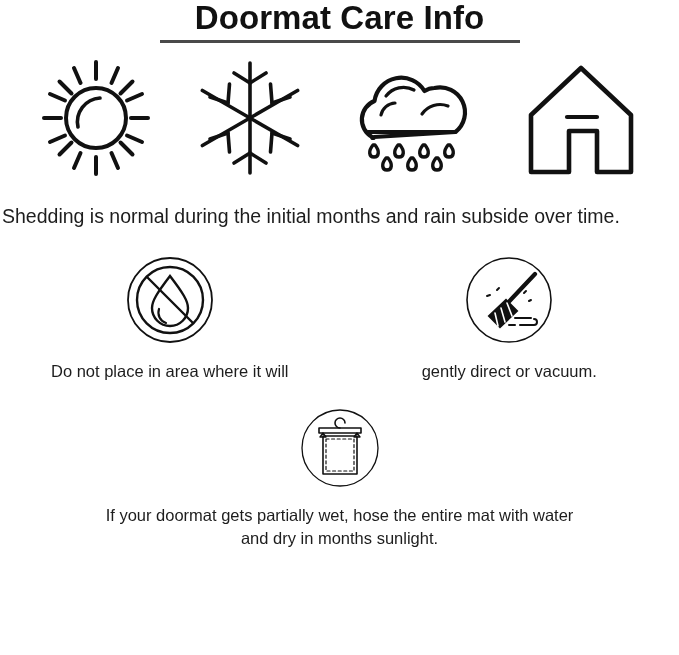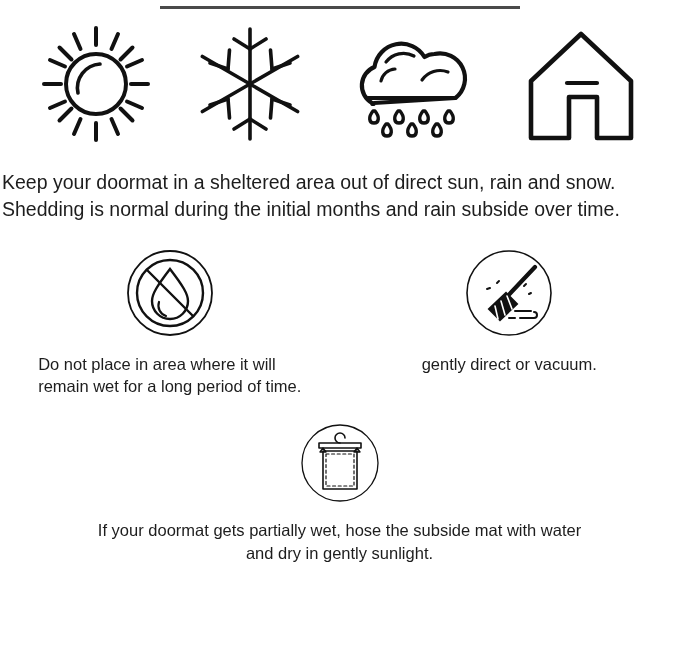--- a/index.html
+++ b/index.html
@@ -101,20 +101,21 @@
     font-size: 16.5px;
     line-height: 23px;
     color: #1d1d1d;
   }
   .bottom-caption div { white-space: nowrap; }
 </style>
 </head>
 <body>
 
 <div class="title-block">
+  <h1 class="page-title">Doormat Care Info</h1>
   <div class="title-rule"></div>
 </div>
 
 <div class="weather-row">
 
   <span class="weather-icon">
     <svg width="108" height="118" viewBox="0 0 108 118" fill="none" stroke="#111" stroke-width="4" stroke-linecap="round">
       <circle cx="54" cy="59" r="30"></circle>
       <path d="M36 68 A24 24 0 0 1 58 39" stroke-width="3.6"></path>
       <g>
@@ -195,39 +196,37 @@
 
   <span class="weather-icon">
     <svg width="112" height="118" viewBox="0 0 112 118" fill="none" stroke="#111" stroke-width="4.6" stroke-linecap="round" stroke-linejoin="round">
       <path d="M6 56 L56 9 L106 56 L106 113 L72 113 L72 72 L44 72 L44 113 L6 113 Z"></path>
       <line x1="42" y1="58" x2="72" y2="58" stroke-width="4.2"></line>
     </svg>
   </span>
 </div>
 
 <div class="intro-block">
-  <div class="intro-line">Keep your doormat in a sheltered area out of direct sun, rain and snow.</div>
   <div class="intro-line">Shedding is normal during the initial months and rain subside over time.</div>
 </div>
 
 <div class="badge-row">
 
   <div class="badge-col">
     <span class="badge-icon">
       <svg width="88" height="88" viewBox="0 0 88 88" fill="none" stroke="#111" stroke-linecap="round">
         <circle cx="44" cy="44" r="42" stroke-width="1.8"></circle>
         <circle cx="44" cy="44" r="33" stroke-width="2.4"></circle>
         <path d="M44 20 c13 17 18 25 18 32 a18 18 0 0 1 -36 0 c0 -7 5 -15 18 -32 z" stroke-width="2.4"></path>
         <path d="M33 53 a11 11 0 0 0 7 14" stroke-width="2.2"></path>
         <line x1="21" y1="21" x2="67" y2="67" stroke-width="2.4"></line>
       </svg>
     </span>
     <div class="badge-caption">
       <div>Do not place in area where it will</div>
-      <div>remain wet for a long period of time.</div>
     </div>
   </div>
 
   <div class="badge-col">
     <span class="badge-icon">
       <svg width="88" height="88" viewBox="0 0 88 88" fill="none" stroke="#111" stroke-linecap="round">
         <circle cx="44" cy="44" r="42" stroke-width="1.6"></circle>
 
         <line x1="38" y1="52" x2="70" y2="18" stroke-width="4.2"></line>
 
@@ -269,16 +268,16 @@
       <rect x="19" y="20" width="42" height="5" stroke-width="1.6"></rect>
 
       <path d="M23 25 l3 4 h-6 z" stroke-width="1.4"></path>
       <path d="M57 25 l3 4 h-6 z" stroke-width="1.4"></path>
 
       <rect x="23" y="28" width="34" height="38" stroke-width="1.6"></rect>
       <rect x="26" y="31" width="28" height="32" stroke-width="1.2" stroke-dasharray="3 2.6"></rect>
     </svg>
   </span>
   <div class="bottom-caption">
-    <div>If your doormat gets partially wet, hose the subside mat with water</div>
-    <div>and dry in gently sunlight.</div>
+    <div>If your doormat gets partially wet, hose the entire mat with water</div>
+    <div>and dry in months sunlight.</div>
   </div>
 </div>
 
 </body></html>

